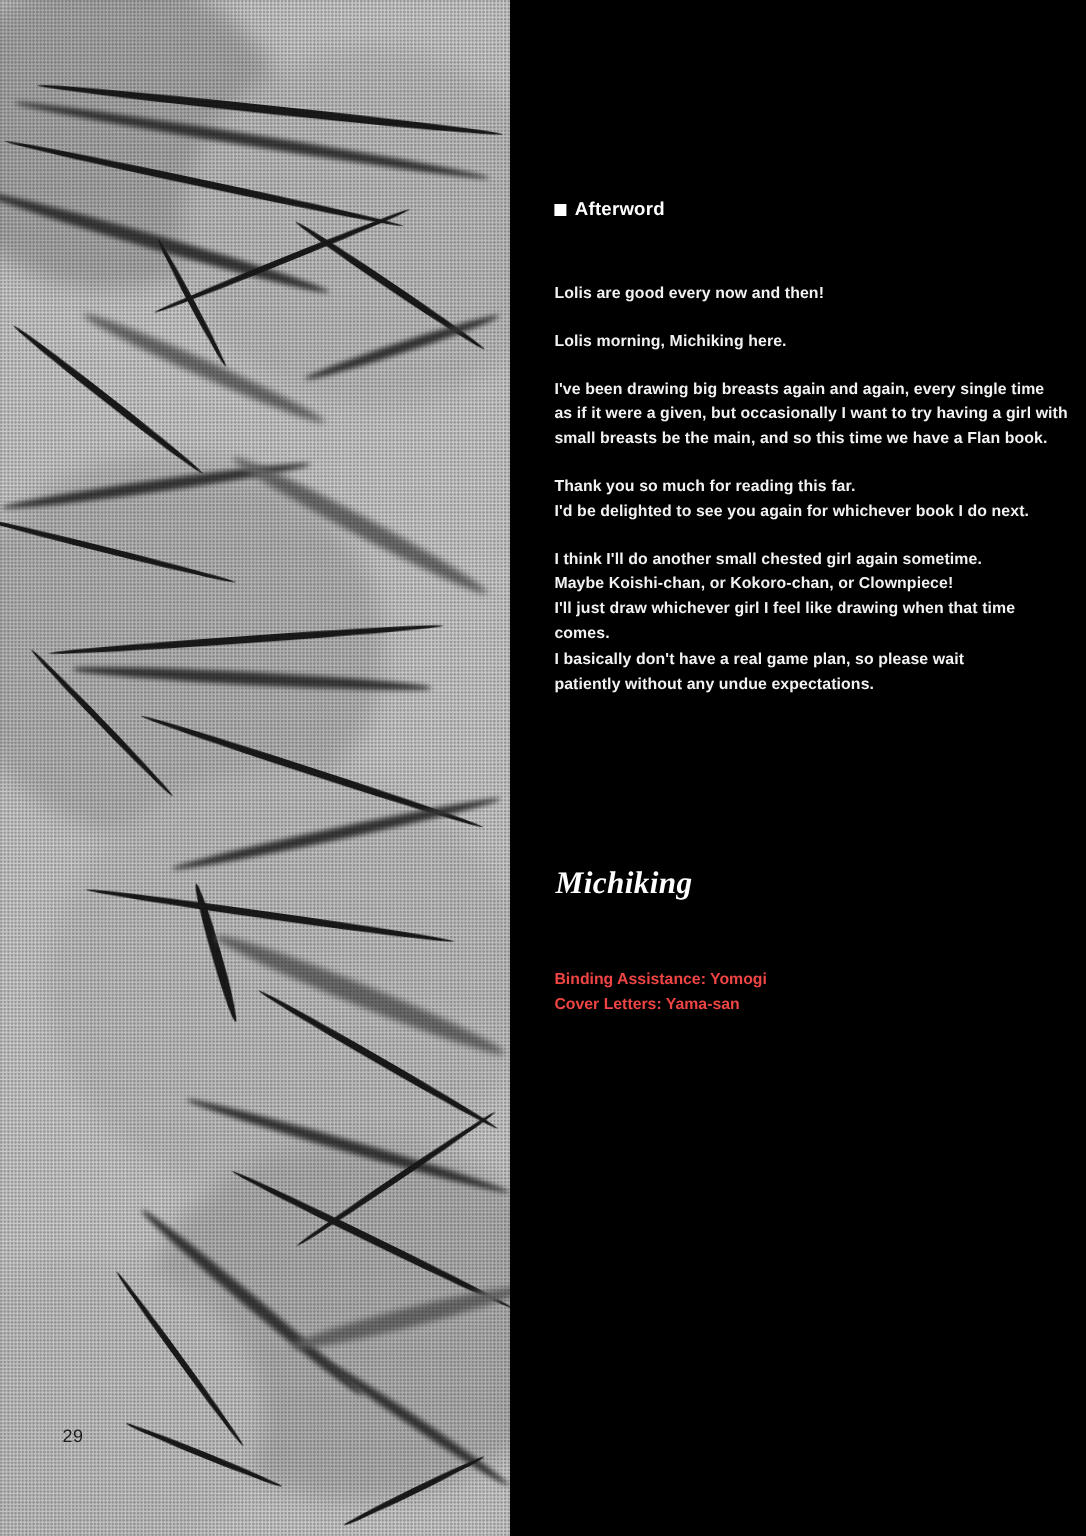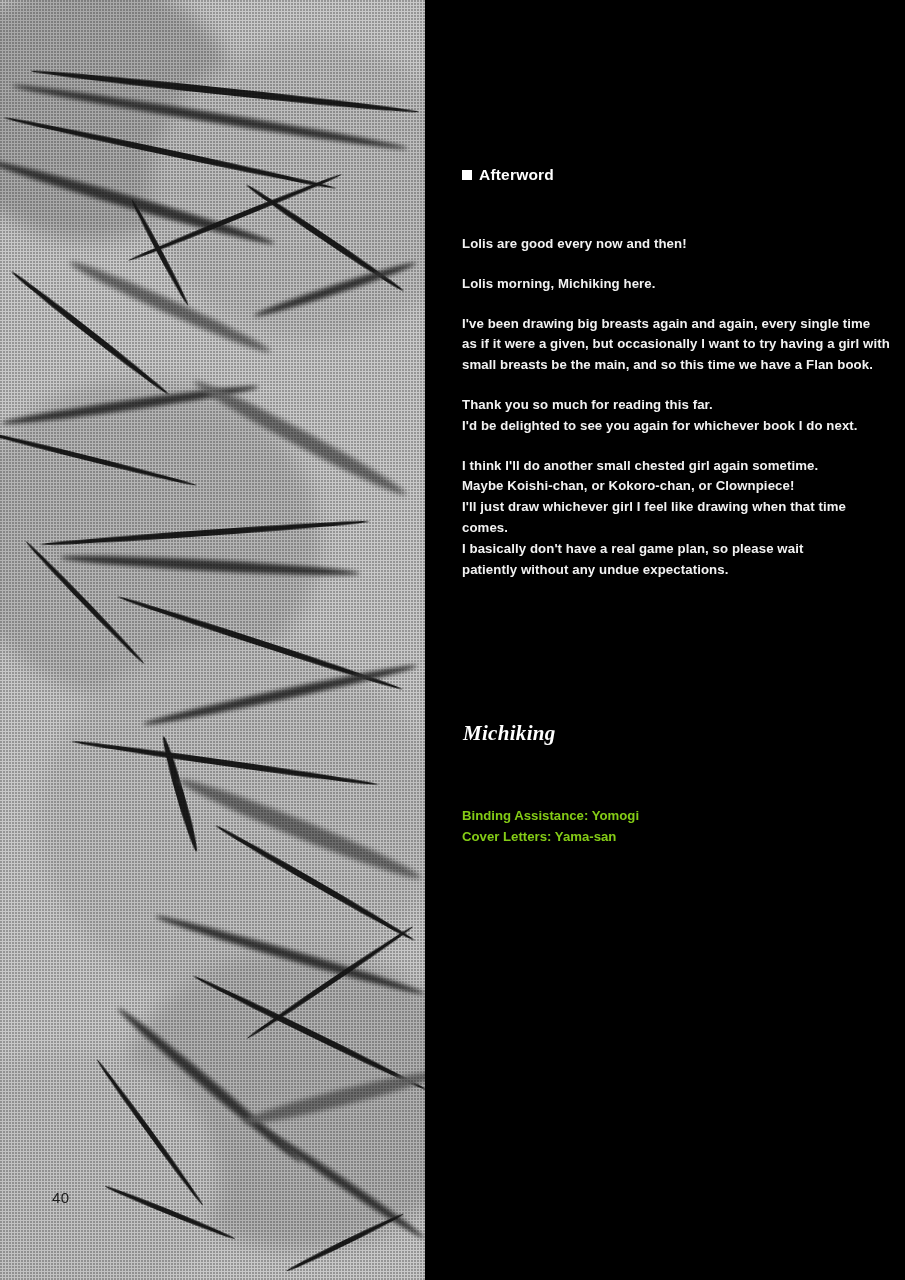--- a/index.html
+++ b/index.html
@@ -98,31 +98,31 @@
   }
   .body p {
     margin: 0 0 19px 0;
   }
   .signature {
     position: absolute;
     left: 38px;
     top: 721px;
     font-family: "Liberation Serif", serif;
     font-style: italic;
-    font-size: 21px;
+    font-size: 26px;
     letter-spacing: 0.3px;
     color: #ffffff;
   }
   .credits {
     position: absolute;
     left: 37px;
     top: 806px;
     font-size: 13.2px;
     line-height: 20.8px;
-    color: #84cc16;
+    color: #ef4444;
   }
   .credits div { white-space: nowrap; }
 </style>
 </head>
 <body>
 
 <div class="page">
 
   <div class="art-panel">
 
@@ -160,21 +160,21 @@
     <div class="stroke" style="left:180px; top:1030px; width:260px; height:6px; transform:rotate(26deg);"></div>
     <div class="stroke soft" style="left:90px; top:1080px; width:240px; height:11px; transform:rotate(40deg);"></div>
     <div class="stroke" style="left:60px; top:1130px; width:180px; height:5px; transform:rotate(54deg);"></div>
     <div class="stroke light" style="left:240px; top:1090px; width:200px; height:16px; transform:rotate(-14deg);"></div>
     <div class="stroke" style="left:100px; top:1210px; width:140px; height:5px; transform:rotate(22deg);"></div>
     <div class="stroke soft" style="left:250px; top:1180px; width:190px; height:9px; transform:rotate(34deg);"></div>
     <div class="stroke" style="left:280px; top:1240px; width:130px; height:5px; transform:rotate(-26deg);"></div>
 
     <div class="halftone"></div>
 
-    <div class="page-number">40</div>
+    <div class="page-number">29</div>
   </div>
 
   <div class="text-col">
 
     <div class="afterword-head">
       <span class="sq"></span>
       <span>Afterword</span>
     </div>
 
     <div class="body">

